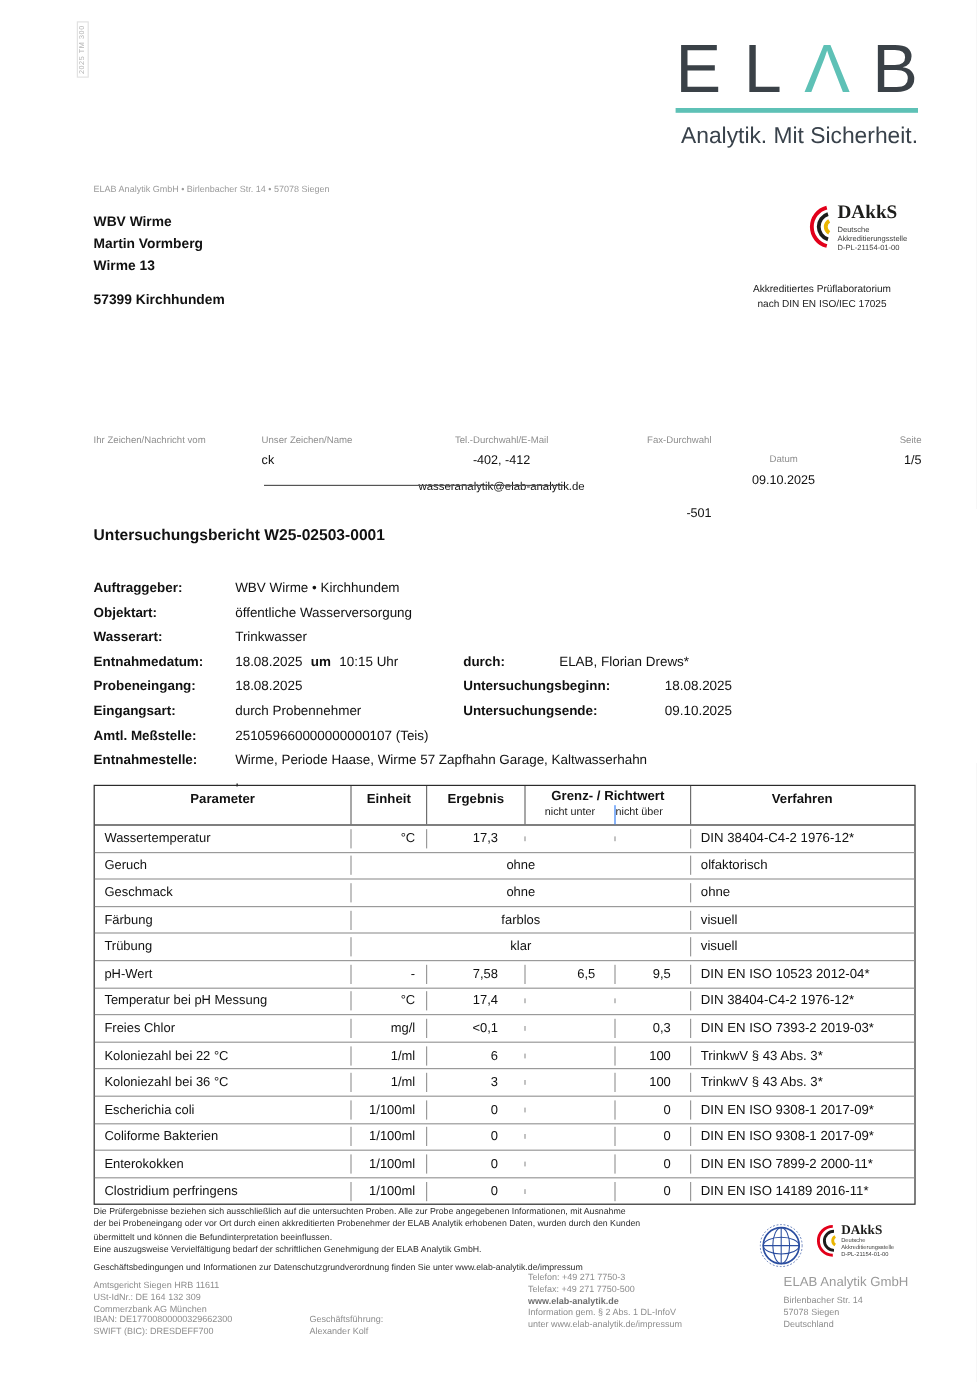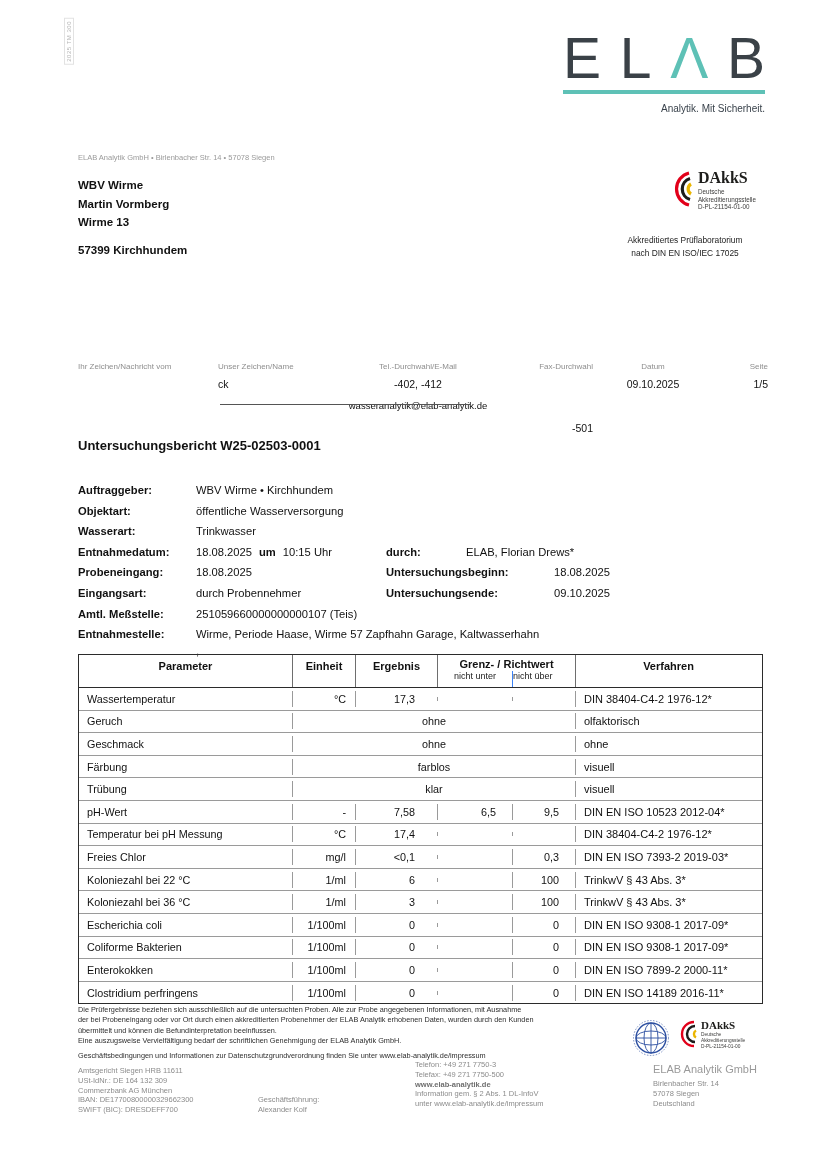--- a/index.html
+++ b/index.html
@@ -7,39 +7,39 @@
         font-family:"Liberation Sans",sans-serif;color:#111;overflow:hidden;}
   
   .vcode{position:absolute;left:64px;top:18px;font-size:6px;color:#b5b5b5;
          writing-mode:vertical-rl;transform:rotate(180deg);letter-spacing:.5px;border:.5px solid #e2e2e2;padding:2px 1px;}
   
   .logo{position:absolute;top:30px;right:49px;width:202px;}
   .logo-letters{display:flex;justify-content:space-between;font-size:57px;line-height:1;
                 color:#3a4147;font-weight:400;letter-spacing:0;}
   .logo-letters .a{color:#5ec1b6;font-weight:400;}
   .logo-bar{height:4px;background:#5ec1b6;margin-top:3px;}
-  .logo-tagline{text-align:right;font-size:10px;color:#39424b;margin-top:9px;font-weight:400;}
+  .logo-tagline{text-align:right;font-size:19px;color:#39424b;margin-top:9px;font-weight:400;}
   
   .senderline{position:absolute;left:78px;top:153px;font-size:7.5px;color:#9a9a9a;}
   .recipient{position:absolute;left:78px;top:176px;font-size:11.5px;font-weight:bold;line-height:18.5px;}
   .recipient .city{margin-top:9px;}
   
   .dakks-top{position:absolute;top:170px;right:58px;display:flex;align-items:flex-start;}
   .dakks-name{font-family:"Liberation Serif",serif;font-weight:bold;font-size:16px;color:#1d1d1b;line-height:16px;}
   .dakks-sub{font-size:6.3px;color:#3c3c3b;line-height:7.6px;margin-top:2px;}
   .accred-note{position:absolute;top:234px;right:44px;width:170px;text-align:center;
                font-size:8.4px;color:#222;line-height:12.5px;}
   
   .refrow{position:absolute;left:78px;top:362px;width:690px;display:flex;}
   .refcol{display:flex;flex-direction:column;}
   .refcol .lab{font-size:8px;color:#8e8e8e;}
   .refcol .val{font-size:10.5px;color:#111;margin-top:7px;}
   .refcol .email{font-size:9.5px;color:#111;margin-top:10px;white-space:nowrap;}
   .rc-a{width:140px;} .rc-b{width:105px;} .rc-c{width:190px;text-align:center;}
-  .rc-d{width:80px;text-align:right;gap:44px;} .rc-e{width:120px;text-align:center;} .rc-f{flex:1;text-align:right;}
+  .rc-d{width:80px;text-align:right;gap:44px;} .rc-e{width:120px;text-align:center;margin-top:16px;} .rc-f{flex:1;text-align:right;}
   .refline{position:absolute;left:220px;top:404px;width:250px;height:1px;background:#555;}
   
   .title{position:absolute;left:78px;top:438px;font-size:13px;font-weight:bold;}
   
   .meta{position:absolute;left:78px;top:480px;width:690px;font-size:11.2px;}
   .mrow{display:flex;line-height:20.6px;}
   .ml{width:118px;font-weight:bold;flex:none;}
   .mv1{width:190px;flex:none;}
   .ml2{font-weight:bold;flex:none;}
   .ml2.wide{width:168px;} .ml2.narrow{width:80px;}
@@ -66,21 +66,21 @@
   .td.lim{text-align:right;padding-right:16px;}
   .td.verf{padding-left:8px;font-size:11px;}
   .td.mergedv{text-align:center;}
   
   .disclaimer{position:absolute;left:78px;top:1005px;font-size:7.3px;color:#2e2e2e;line-height:10.4px;white-space:nowrap;}
   .disclaimer .p2{margin-top:4px;}
   
   .fcol{position:absolute;font-size:7.5px;color:#8c8c8c;line-height:9.8px;white-space:nowrap;}
   .f1{left:78px;top:1066px;}
   .f2{left:258px;top:1095px;}
-  .f3{left:415px;top:1060px;}
+  .f3{left:440px;top:1060px;}
   .f3 .web{font-weight:bold;color:#6e6e6e;}
   .f4-logos{position:absolute;left:633px;top:1020px;display:flex;align-items:flex-start;}
   .dakks-mini-name{font-family:"Liberation Serif",serif;font-weight:bold;font-size:11px;color:#1d1d1b;line-height:11px;}
   .dakks-mini-sub{font-size:4.8px;color:#3c3c3b;line-height:5.8px;margin-top:1px;}
   .f4{left:633px;top:1062px;margin-left:20px;}
   .f4 .coname{font-size:11px;color:#9a9a9a;line-height:14px;margin-bottom:3px;}
 </style>
 </head>
 <body>
 

